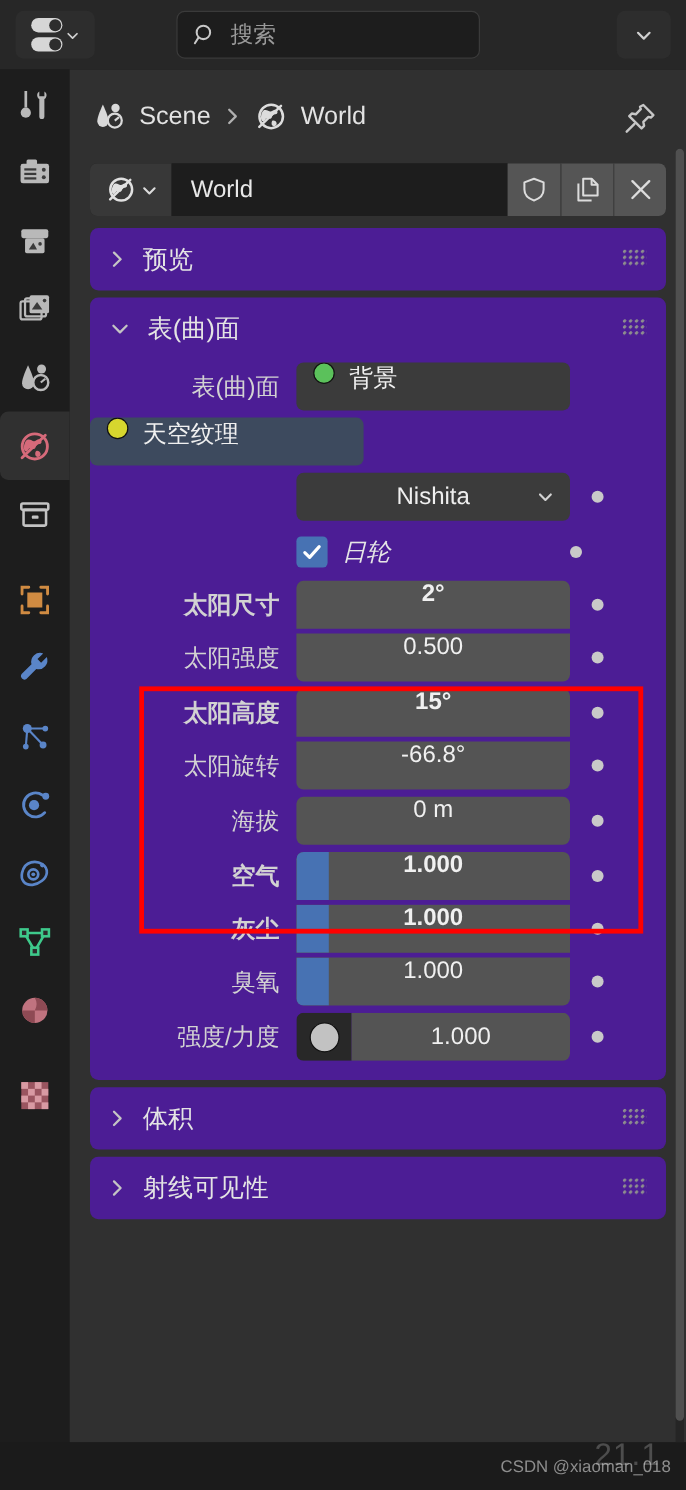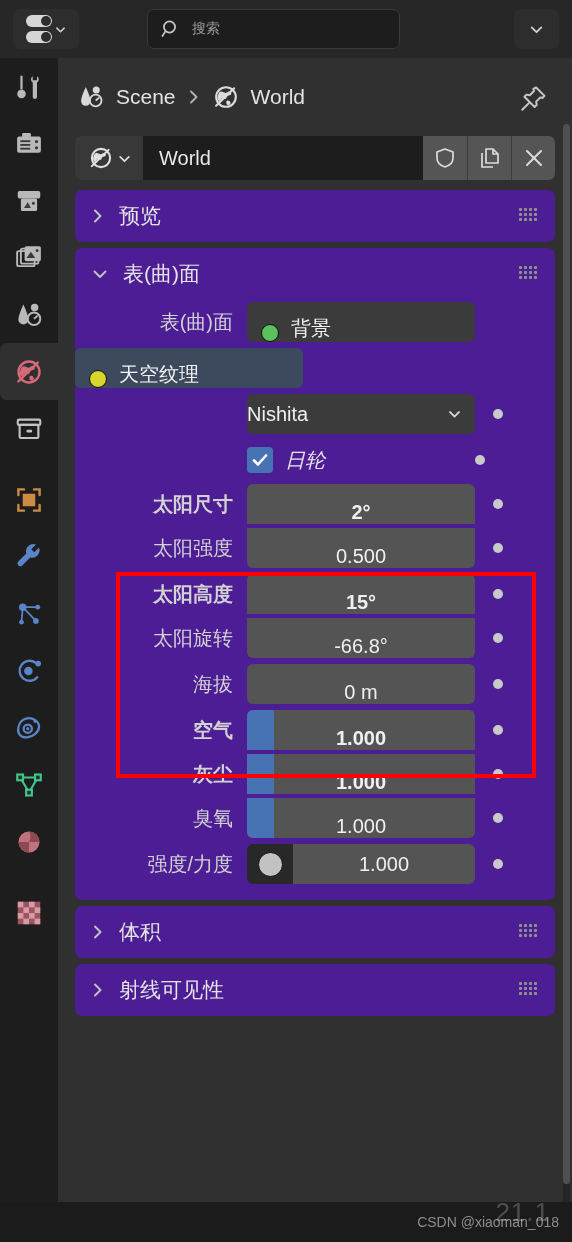--- a/index.html
+++ b/index.html
@@ -30,21 +30,21 @@
   .toggle-row.off::after {
     content: ''; position: absolute; right: 1px; top: 1px; width: 10px; height: 10px;
     border-radius: 50%; background: #2d2d2d;
   }
   .chev-sm { width: 11px; height: 11px; }
   .search-box {
     position: absolute; left: 147px; top: 9px; width: 253px; height: 40px;
     background: #1d1d1d; border: 1px solid #3a3a3a; border-radius: 7px;
     display: flex; align-items: center; padding-left: 13px; gap: 11px;
   }
-  .search-placeholder { color: #9a9a9a; font-size: 14px; text-align: right; }
+  .search-placeholder { color: #9a9a9a; font-size: 19px; text-align: right; }
   .topbar-dropdown {
     position: absolute; right: 13px; top: 9px; width: 45px; height: 40px;
     background: #2d2d2d; border-radius: 7px;
     display: flex; align-items: center; justify-content: center;
   }
 
   
   .navstrip {
     position: absolute; left: 0; top: 58px; width: 58px; height: 1184px;
     background: #1d1d1d;
@@ -102,42 +102,42 @@
   .panel-body { padding: 0 0 12px 0; }
 
   .row { display: flex; align-items: center; height: 44px; margin-bottom: 2px; }
   .row.tight { margin-bottom: 0px; font-weight: bold; }
   .row-label {
     width: 172px; text-align: right; padding-right: 14px;
     color: #d2d2d2; font-size: 20px;
   }
   .field {
     width: 228px; height: 40px; background: #545454; border-radius: 6px;
-    display: flex; align-items: flex-end; justify-content: center;
+    display: flex; align-items: flex-start; justify-content: center;
     color: #f0f0f0; font-size: 20px; position: relative; overflow: hidden;
   }
   .field.top { border-radius: 6px 6px 0 0; }
   .field.bottom { border-radius: 0 0 6px 6px; }
   .field.dark { background: #3b3b3b; }
   .field.blue-sel { background: #3d4a5e; justify-content: flex-start; padding-left: 14px; gap: 12px; }
   .slider-fill {
     position: absolute; left: 0; top: 0; bottom: 0; width: 27px; background: #4772b3;
   }
   .dot { width: 18px; height: 18px; border-radius: 50%; border: 1px solid #111; flex: 0 0 auto; }
   .dot.green { background: #5bc15b; }
   .dot.yellow { background: #d6d62e; }
   .decorate {
     width: 10px; height: 10px; border-radius: 50%; background: #c9c9c9;
     margin-left: 18px;
   }
   .decorate.hidden { visibility: hidden; }
 
   .select {
     width: 228px; height: 40px; background: #3b3b3b; border-radius: 6px;
-    display: flex; align-items: center; 
+    display: flex; align-items: center; justify-content: center;
     color: #efefef; font-size: 20px; position: relative;
   }
   .select .chev { position: absolute; right: 13px; top: 14px; }
 
   .checkbox-row { display: flex; align-items: center; height: 44px; font-style: italic; }
   .cb-spacer { width: 172px; }
   .cb {
     width: 26px; height: 26px; border-radius: 4px; background: #4772b3;
     display: flex; align-items: center; justify-content: center;
   }

